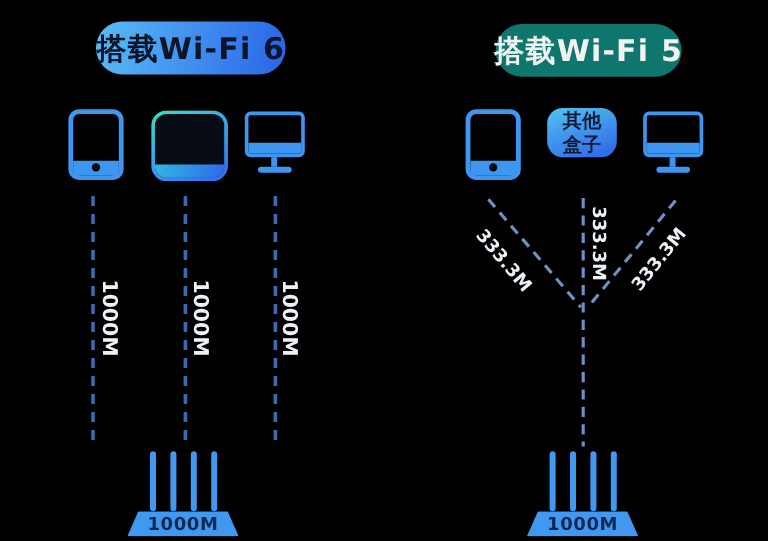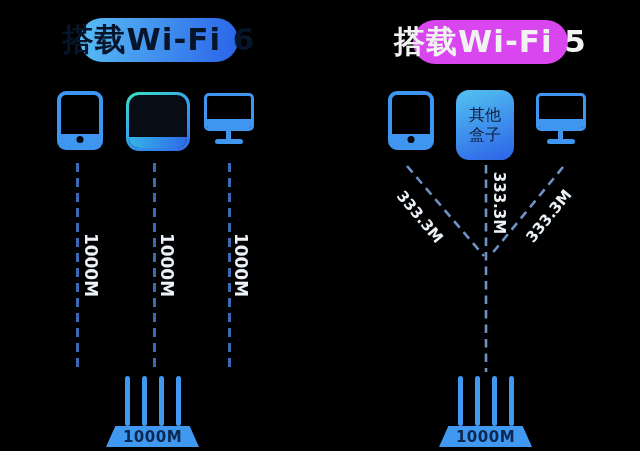--- a/index.html
+++ b/index.html
@@ -4,26 +4,26 @@
 <style>
   html,body{margin:0;padding:0;background:#000;}
   #stage{
     position:relative;width:640px;height:451px;background:#000;overflow:hidden;
     font-family:"DejaVu Sans","Liberation Sans",sans-serif;
   }
   
   .badge{
     position:absolute;height:44px;border-radius:24px;
     display:flex;align-items:center;justify-content:center;
-    font-size:31px;font-weight:bold;letter-spacing:1px;white-space:nowrap;
+    font-size:25px;font-weight:bold;letter-spacing:1px;white-space:nowrap;
   }
   .badge.wifi6{left:80px;top:18px;width:158px;
     background:linear-gradient(100deg,#58bdf5,#2a63e8);color:#061529;}
   .badge.wifi5{left:413px;top:20px;width:155px;
-    background:#d946ef;color:#f2f2f2;}
+    background:#0f766e;color:#f2f2f2;}
   
   .phone{position:absolute;width:38px;height:51px;border:4px solid #3f96f0;border-radius:9px;}
   .phone .pbar{position:absolute;left:0;right:0;bottom:0;height:12px;background:#3f96f0;border-radius:0 0 4px 4px;}
   .phone .pdot{position:absolute;bottom:3px;left:50%;transform:translateX(-50%);width:7px;height:7px;background:#05080f;border-radius:50%;}
   
   .monitor{position:absolute;width:50px;height:52px;}
   .monitor .screen{position:absolute;left:0;top:0;width:44px;height:32px;border:3px solid #3f96f0;border-radius:5px;}
   .monitor .mbar{position:absolute;left:0;right:0;bottom:0;height:9px;background:#3f96f0;border-radius:0 0 2px 2px;}
   .monitor .stand{position:absolute;left:22px;top:38px;width:5px;height:8px;background:#3f96f0;}
   .monitor .base{position:absolute;left:11px;top:46px;width:28px;height:5px;background:#3f96f0;border-radius:3px;}
@@ -37,24 +37,24 @@
   .max1 .mxbar{position:absolute;left:0;right:0;bottom:0;height:11px;
     background:linear-gradient(90deg,#35b4e5,#2f6ae9);border-radius:0 0 10px 10px;}
   .max1 .mxlabel{
     position:absolute;left:0;right:0;top:8px;text-align:center;
     font-size:17px;font-weight:bold;letter-spacing:.5px;
     background:linear-gradient(90deg,#50d2ee,#3a80f2);
     -webkit-background-clip:text;background-clip:text;color:transparent;
   }
   
   .otherbox{
-    position:absolute;left:456px;top:90px;width:58px;height:70px;border-radius:13px;
+    position:absolute;left:456px;top:90px;width:58px;height:41px;border-radius:13px;
     background:linear-gradient(160deg,#52c3f0,#2d62e8);
     display:flex;flex-direction:column;align-items:center;justify-content:center;
-    color:#0c1c38;font-size:16px;font-weight:normal;line-height:1.25;
+    color:#0c1c38;font-size:16px;font-weight:bold;line-height:1.25;
   }
   
   .dashline{
     position:absolute;width:3px;top:163px;height:208px;
     background:repeating-linear-gradient(180deg,#3a6ab2 0 9px,transparent 9px 15px);
   }
   
   .vlabel{
     position:absolute;white-space:nowrap;color:#edf2f8;font-weight:600;
   }

